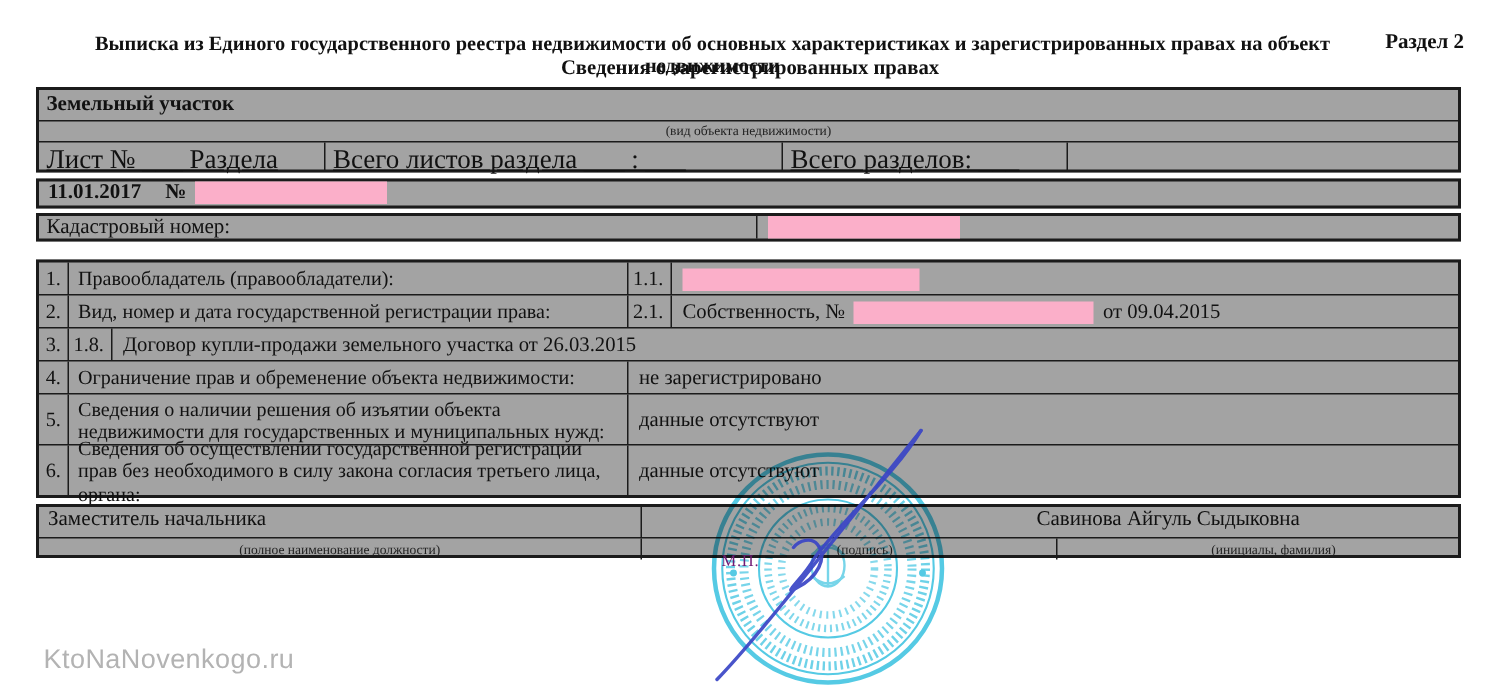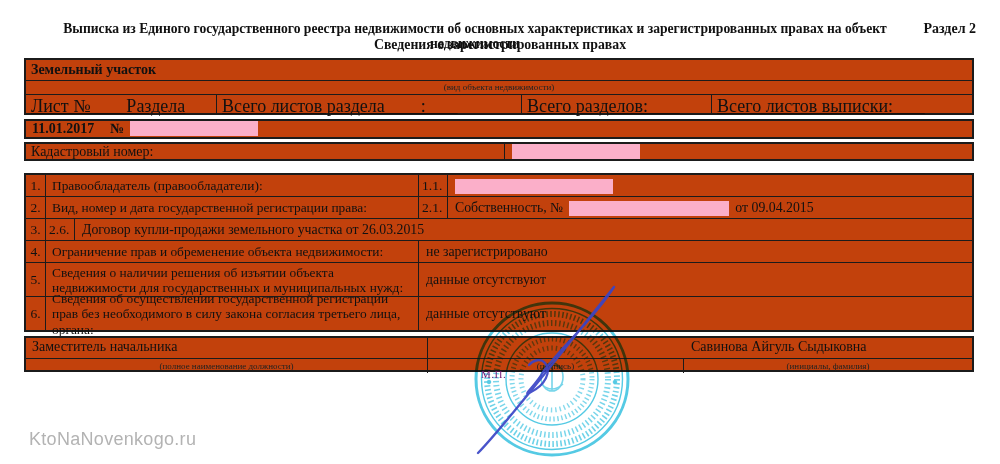--- a/index.html
+++ b/index.html
@@ -7,21 +7,21 @@
     width:1000px;height:464px;background:#ffffff;
     font-family:"Liberation Serif","DejaVu Serif",serif;
     color:#111;position:relative;overflow:hidden;
   }
   .abs{position:absolute;}
   
   .title1{top:21px;left:46px;right:96px;text-align:center;font-weight:bold;font-size:13.6px;line-height:15px;}
   .section{top:21px;right:24px;font-weight:bold;font-size:14px;}
   .title2{top:37px;left:0;right:0;text-align:center;font-weight:bold;font-size:13.8px;}
   
-  .box{border:2px solid #1b1b1b;box-sizing:border-box;background:#c2410c;}
+  .box{border:2px solid #1b1b1b;box-sizing:border-box;background:#a3a3a3;}
   .rowline{border-bottom:1px solid #1b1b1b;}
   .cell{box-sizing:border-box;padding:1px 4px 0 5px;font-size:18px;text-decoration:underline;}
   .vline{border-right:1px solid #1b1b1b;}
   .flex{display:flex;}
   .vcenter{display:flex;align-items:center;}
   .small{font-size:9px;color:#222;}
   .center{text-align:center;}
   .bold{font-weight:bold;}
   
   #objbox{left:24px;top:58px;width:950px;height:57px;}
@@ -66,21 +66,20 @@
 <div class="abs section">Раздел 2</div>
 <div class="abs title2">Сведения о зарегистрированных правах</div>
 
 <div id="objbox" class="abs box">
   <div class="obj-r1 rowline">Земельный участок</div>
   <div class="obj-r2 rowline small center">(вид объекта недвижимости)</div>
   <div class="obj-r3 flex">
     <div class="cell obj-c1 vline">Лист № ___  Раздела ___</div>
     <div class="cell obj-c2 vline">Всего листов раздела ___ : ___</div>
     <div class="cell obj-c3 vline">Всего разделов: ___</div>
-    <div class="cell obj-c4">Всего листов выписки: ___</div>
   </div>
 </div>
 
 <div id="datebox" class="abs box flex">
   <span class="bold" style="font-size:14px;margin-left:6px;">11.01.2017</span>
   <span class="bold" style="font-size:14px;margin-left:16px;">№</span>
   <span class="redact" style="width:128px;margin-left:6px;"></span>
 </div>
 
 <div id="cadbox" class="abs box flex">
@@ -107,21 +106,21 @@
     <div class="sub">2.1.</div>
     <div class="val">
       <span>Собственность, №</span>
       <span class="redact" style="width:160px;"></span>
       <span>от 09.04.2015</span>
     </div>
   </div>
 
   <div class="trow h21">
     <div class="num">3.</div>
-    <div class="sub">2.6.</div>
+    <div class="sub">1.8.</div>
     <div class="val">Договор купли-продажи земельного участка от 26.03.2015</div>
   </div>
 
   <div class="trow h21">
     <div class="num">4.</div>
     <div class="lbl">Ограничение прав и обременение объекта недвижимости:</div>
     <div class="val">не зарегистрировано</div>
   </div>
 
   <div class="trow h33">
@@ -137,21 +136,21 @@
   </div>
 
 </div>
 
 <div id="sigtbl" class="abs box">
   <div class="flex rowline" style="height:20px;align-items:flex-end;">
     <div class="sig-c1 vline sig-name">Заместитель начальника</div>
     <div class="sig-c2 vline"></div>
     <div class="sig-c3 sig-name">Савинова Айгуль Сыдыковна</div>
   </div>
-  <div class="flex" style="height:14px;">
+  <div class="flex" style="height:14px;gap:21px;">
     <div class="sig-c1 vline sig-cap small center">(полное наименование должности)</div>
     <div class="sig-c2 vline sig-cap small center">(подпись)</div>
     <div class="sig-c3 sig-cap small center">(инициалы, фамилия)</div>
   </div>
 </div>
 
 <svg id="stamp" class="abs" width="158" height="158" viewBox="0 0 158 158">
   <g stroke="#2FBEDE" fill="none">
     <circle cx="79" cy="79" r="76" stroke-width="3"></circle>
     <circle cx="79" cy="79" r="70.5" stroke-width="1.4"></circle>

